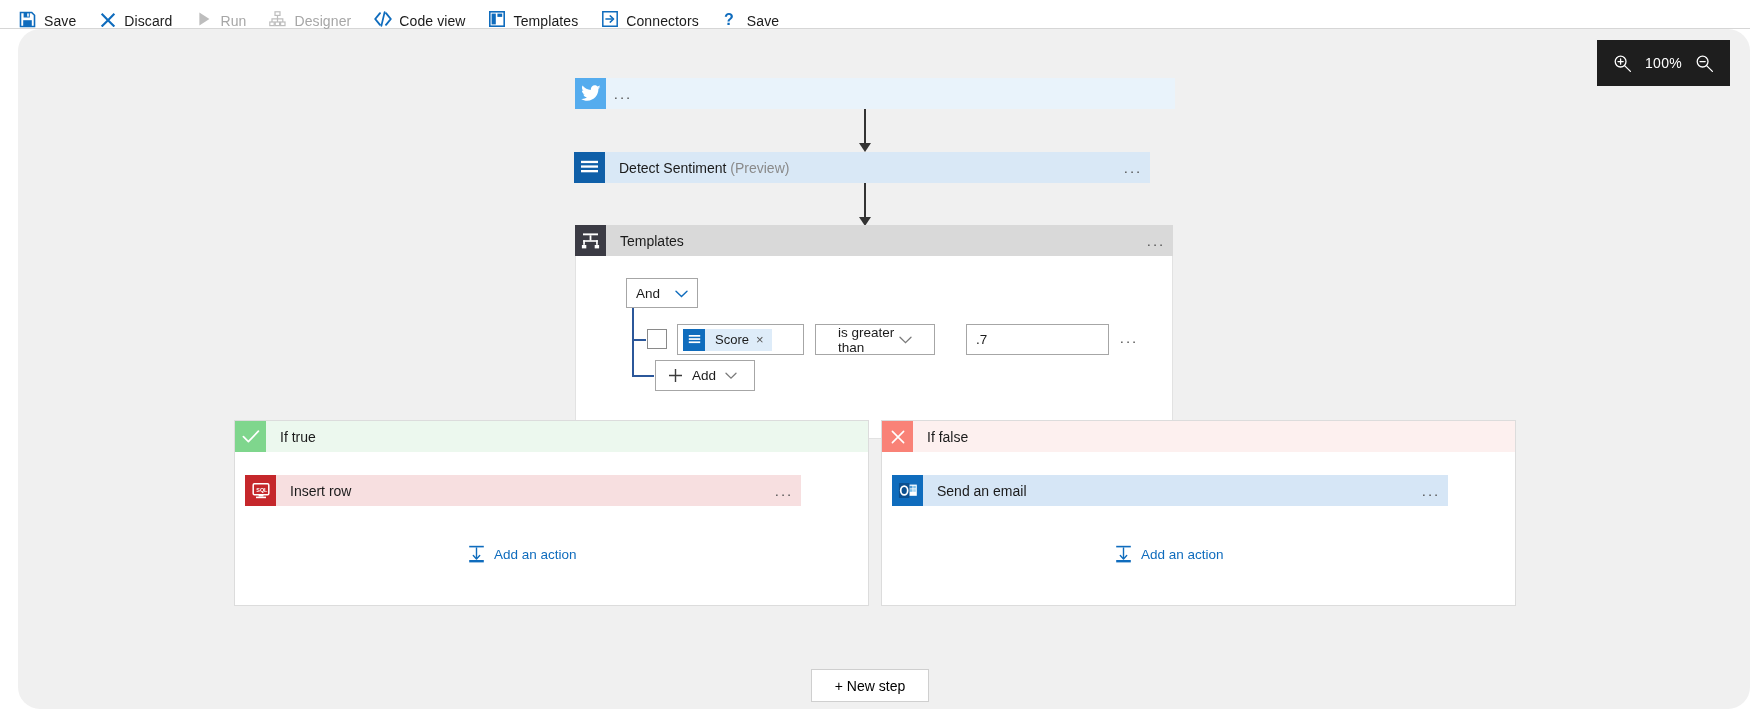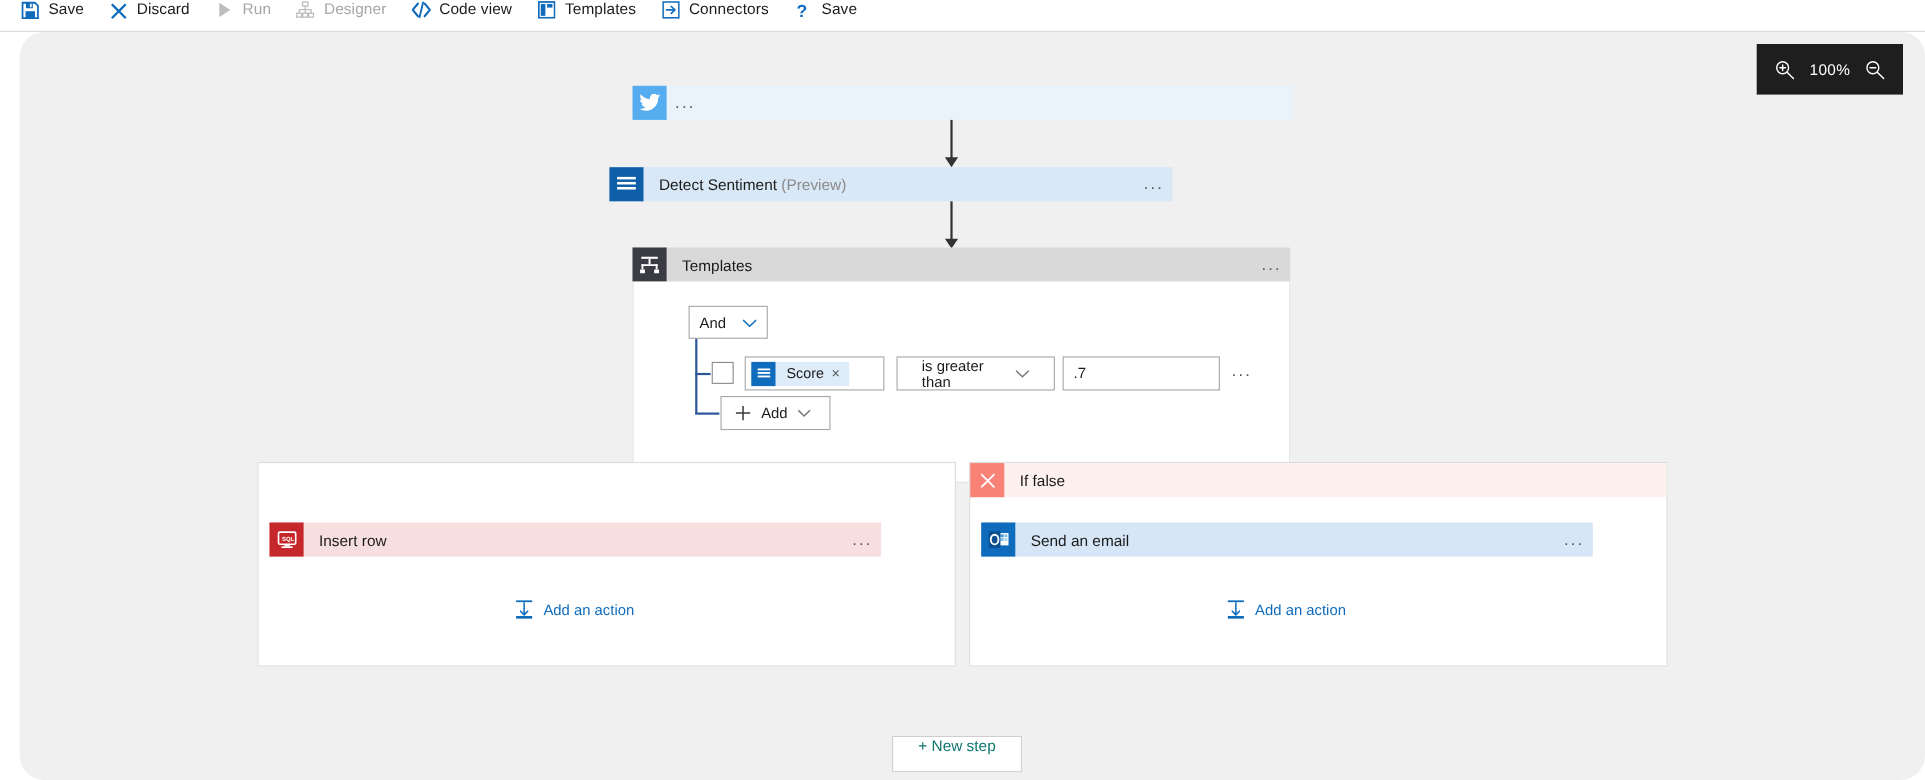--- a/index.html
+++ b/index.html
@@ -10,21 +10,21 @@
     font-size:13.5px;color:#333333;
     -webkit-font-smoothing:antialiased;
   }
   
   .toolbar{
     position:absolute;left:0;top:0;width:1750px;height:29px;
     background:#ffffff;border-bottom:1px solid #d6d6d6;
     display:flex;align-items:center;padding-left:18px;box-sizing:border-box;
   }
   .tb-item{
-    display:flex;align-items:flex-start;height:29px;margin-right:22px;
+    display:flex;align-items:flex-end;height:29px;margin-right:22px;
     cursor:default;white-space:nowrap;
   }
   .tb-item .tb-label{font-size:14px;color:#1b1b1b;letter-spacing:.1px;}
   .tb-item.disabled .tb-label{color:#a6a6a6;}
   .tb-ico{width:19px;height:19px;margin-right:7px;display:flex;align-items:center;justify-content:center;}
   .tb-ico svg{display:block;}
   
   .canvas{
     position:absolute;left:18px;top:29px;width:1732px;height:680px;
     background:#f0f0f0;overflow:hidden;border-radius:22px;
@@ -103,22 +103,22 @@
   }
   .branch-hdr .btile{width:31px;height:31px;flex:0 0 31px;display:flex;align-items:center;justify-content:center;}
   .branch-hdr .blbl{padding-left:14px;font-size:14px;color:#1b1b1b;}
   .addaction{
     position:absolute;display:flex;align-items:center;cursor:pointer;
   }
   .addaction .aalbl{font-size:13.5px;color:#0f6cbd;padding-left:9px;}
   
   .newstep{
     position:absolute;background:#ffffff;border:1px solid #cfcfcf;box-sizing:border-box;
-    display:flex;align-items:flex-start;justify-content:center;
-    font-size:14px;color:#0f766e;cursor:pointer;
+    display:flex;align-items:center;justify-content:center;
+    font-size:14px;color:#000000;cursor:pointer;
   }
 </style>
 </head>
 <body>
 
 <div class="toolbar">
 
   <div class="tb-item">
     <span class="tb-ico">
       <svg width="17" height="17" viewBox="0 0 17 17">
@@ -230,21 +230,21 @@
       <svg width="20" height="17" viewBox="0 0 20 17">
         <path d="M19.6 2.1c-.7.3-1.5.5-2.3.6.8-.5 1.5-1.3 1.8-2.2-.8.5-1.6.8-2.5 1C15.8.7 14.8.2 13.7.2c-2.1 0-3.9 1.8-3.9 4 0 .3 0 .6.1.9C6.7 4.9 3.6 3.2 1.5.6c-.3.6-.5 1.3-.5 2.1 0 1.4.7 2.6 1.7 3.3-.6 0-1.3-.2-1.8-.5v.1c0 1.9 1.3 3.5 3.1 3.9-.3.1-.7.1-1 .1-.2 0-.5 0-.7-.1.5 1.6 1.9 2.7 3.6 2.8-1.3 1.1-3 1.7-4.8 1.7-.3 0-.6 0-.9-.1 1.7 1.1 3.8 1.8 6 1.8 7.2 0 11.2-6.1 11.2-11.4v-.5c.8-.6 1.5-1.3 2.2-2.1z" fill="#ffffff"></path>
       </svg>
     </span>
     <span class="ell">...</span>
   </div>
 
   <div class="conn" style="left:846px;top:80px;height:36px;"></div>
   <div class="arrowhead" style="left:841px;top:114px;"></div>
 
-  <div class="node" style="left:536px;top:123px;width:512px;background:#d9e8f6;">
+  <div class="node" style="left:556px;top:123px;width:576px;background:#d9e8f6;">
     <span class="ico" style="background:#0f5fa8;">
       <svg width="19" height="17" viewBox="0 0 19 17">
         <rect x="1" y="1.8" width="17" height="2.3" fill="#ffffff"></rect>
         <rect x="1" y="6.4" width="17" height="2.3" fill="#ffffff"></rect>
         <rect x="1" y="11" width="17" height="2.3" fill="#ffffff"></rect>
       </svg>
     </span>
     <span class="ttl">
       <span>Detect Sentiment</span>
       <span class="muted">(Preview)</span>
@@ -295,21 +295,21 @@
             <rect x="0.8" y="1" width="11.4" height="1.7" fill="#ffffff"></rect>
             <rect x="0.8" y="4.2" width="11.4" height="1.7" fill="#ffffff"></rect>
             <rect x="0.8" y="7.4" width="11.4" height="1.7" fill="#ffffff"></rect>
           </svg>
         </span>
         <span class="tlbl">Score</span>
         <span class="tx">×</span>
       </span>
     </div>
 
-    <div class="dd" style="position:absolute;left:239px;top:68px;width:144px;height:31px;padding:0 22px;justify-content:flex-end;">
+    <div class="dd" style="position:absolute;left:239px;top:68px;width:120px;height:31px;padding:0 22px;justify-content:flex-end;">
       <span>is greater than</span>
       <span class="chev">
         <svg width="13" height="8" viewBox="0 0 13 8">
             <path d="M1 1.3L6.5 6.6 12 1.3" fill="none" stroke="#7a7a7a" stroke-width="1.3" stroke-linecap="round"></path>
           </svg>
       </span>
     </div>
 
     <div class="txtfield" style="position:absolute;left:390px;top:68px;width:143px;height:31px;">
       <span>.7</span>
@@ -326,20 +326,28 @@
       <span>Add</span>
       <span class="chev" style="margin-left:9px;">
         <svg width="12" height="8" viewBox="0 0 12 8">
             <path d="M1 1.3L6 6.2 11 1.3" fill="none" stroke="#7a7a7a" stroke-width="1.3" stroke-linecap="round"></path>
           </svg>
       </span>
     </div>
   </div>
 
   <div class="branch" style="left:216px;top:391px;width:635px;height:186px;">
+    <div class="branch-hdr" style="background:#ecf8ee;">
+      <span class="btile" style="background:#7fd68d;">
+        <svg width="18" height="15" viewBox="0 0 18 15">
+          <path d="M1.4 7.6L6.4 12.6 16.4 2.2" fill="none" stroke="#ffffff" stroke-width="1.7" stroke-linecap="round" stroke-linejoin="round"></path>
+        </svg>
+      </span>
+      <span class="blbl">If true</span>
+    </div>
 
     <div class="node" style="left:10px;top:54px;width:556px;background:#f7dfe0;">
       <span class="ico" style="background:#c5272b;">
         <svg width="20" height="18" viewBox="0 0 20 18">
           <rect x="2.2" y="1.8" width="15.6" height="11" rx="1.2" fill="none" stroke="#ffffff" stroke-width="1.5"></rect>
           <text x="5.3" y="9.6" font-family="Liberation Sans, sans-serif" font-size="5.4" font-weight="bold" fill="#ffffff">SQL</text>
           <rect x="7.6" y="13" width="4.8" height="1.5" fill="#ffffff"></rect>
           <rect x="5" y="14.6" width="10" height="1.6" fill="#ffffff"></rect>
         </svg>
       </span>

